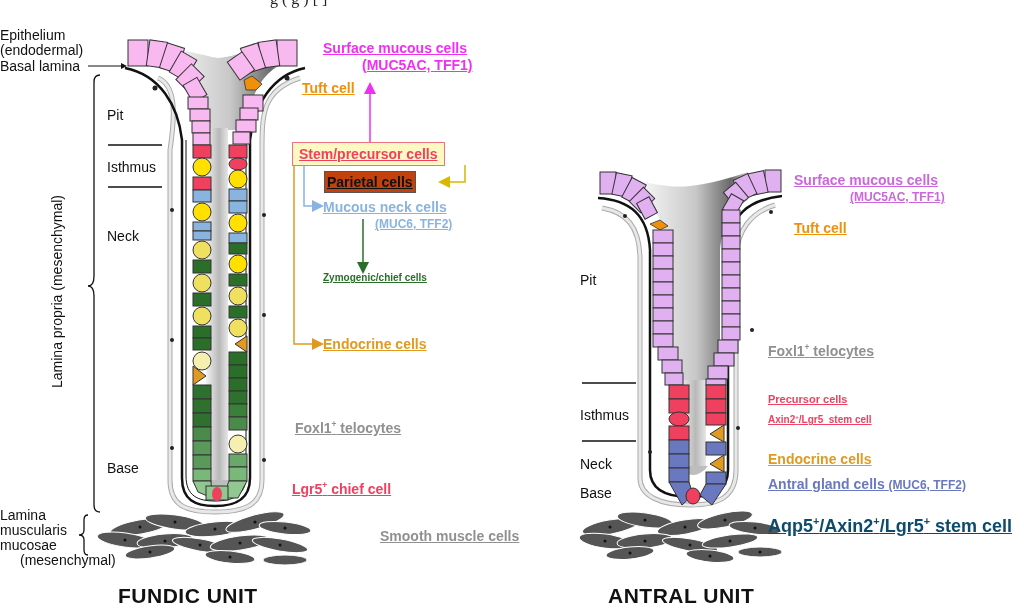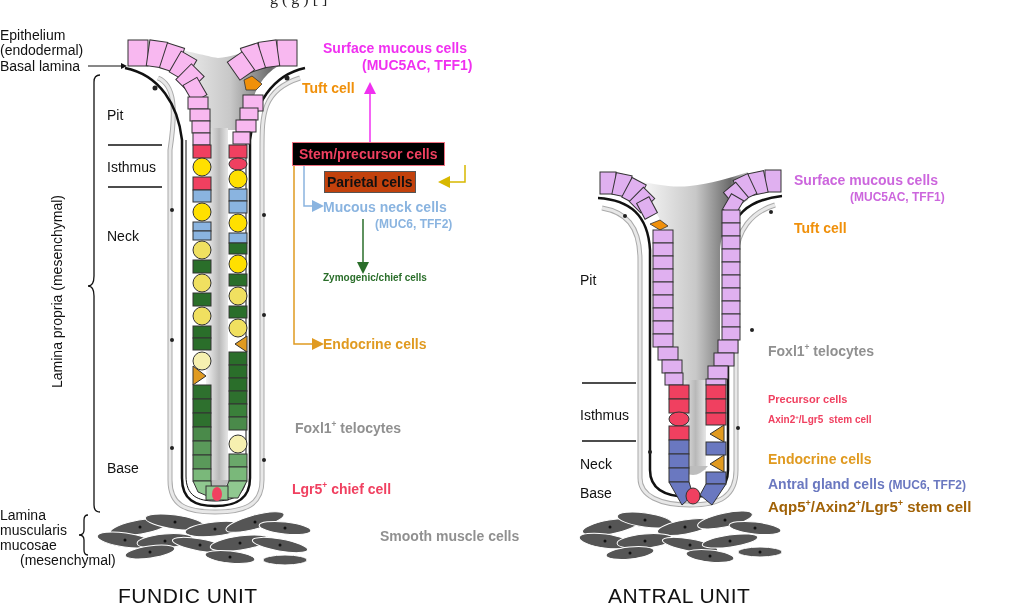--- a/index.html
+++ b/index.html
@@ -1,24 +1,24 @@
 <!DOCTYPE html>
 <html><head>
 <meta charset="utf-8">
 <style>
   html, body { margin:0; padding:0; background:#ffffff; }
   body { width:1024px; height:608px; position:relative; overflow:hidden;
          font-family:"Liberation Sans", sans-serif; }
   .lbl { position:absolute; white-space:nowrap; font-family:"Liberation Sans", sans-serif; }
-  .bold { font-weight:bold; }
+  .bold { font-weight:bold;text-decoration:underline; }
   .blk { color:#111; font-size:14px; line-height:16px; }
-  .title { font-weight:normal; font-size:21px; color:#111; letter-spacing:0.5px; }
+  .title { font-weight:bold; font-size:21px; color:#111; letter-spacing:0.5px; }
   .cap { color:#222; font-size:16px; font-family:"Liberation Serif", serif; }
   svg#diagram { position:absolute; left:0; top:0; }
-  .box-stem { position:absolute; border:1.5px solid #f07080; background:#000000; padding:0 6px; height:22px; line-height:22px; }
+  .box-stem { position:absolute; border:1.5px solid #f07080; background:#fef9c3; padding:0 6px; height:22px; line-height:22px; }
   .box-parietal { position:absolute; border:1.5px solid #555; background:#c2410c; padding:0 2px; height:20px; line-height:20px; }
   sup { font-size:60%; }
 </style>
 </head>
 <body>
 
 <div class="lbl cap" style="left:270px; top:-10px;">g                    (   g     )  [ ]</div>
 
 <svg id="diagram" width="1024" height="608">
   <defs>
@@ -374,17 +374,17 @@
 </div>
 <div class="lbl bold" style="left:768px; top:393px; font-size:11px; color:#f04060;">Precursor cells</div>
 <div class="lbl bold" style="left:768px; top:414px; font-size:10px; color:#f04060;">
   <span>Axin2</span><sup>+</sup><span style="white-space:pre;">/Lgr5  stem cell</span>
 </div>
 <div class="lbl bold" style="left:768px; top:451px; font-size:14px; color:#e09a20;">Endocrine cells</div>
 <div class="lbl bold" style="left:768px; top:476px; font-size:14px; color:#6a78c0;">
   <span>Antral gland cells</span>
   <span style="font-size:12px;">(MUC6, TFF2)</span>
 </div>
-<div class="lbl bold" style="left:768px; top:498px; font-size:15px; color:#a16207;">
+<div class="lbl bold" style="left:768px; top:515px; font-size:18px; color:#0c4a6e;">
   <span>Aqp5</span><sup>+</sup><span>/Axin2</span><sup>+</sup><span>/Lgr5</span><sup>+</sup><span> stem cell</span>
 </div>
 
 <div class="lbl title" style="left:608px; top:584px;">ANTRAL UNIT</div>
 
 </body></html>

